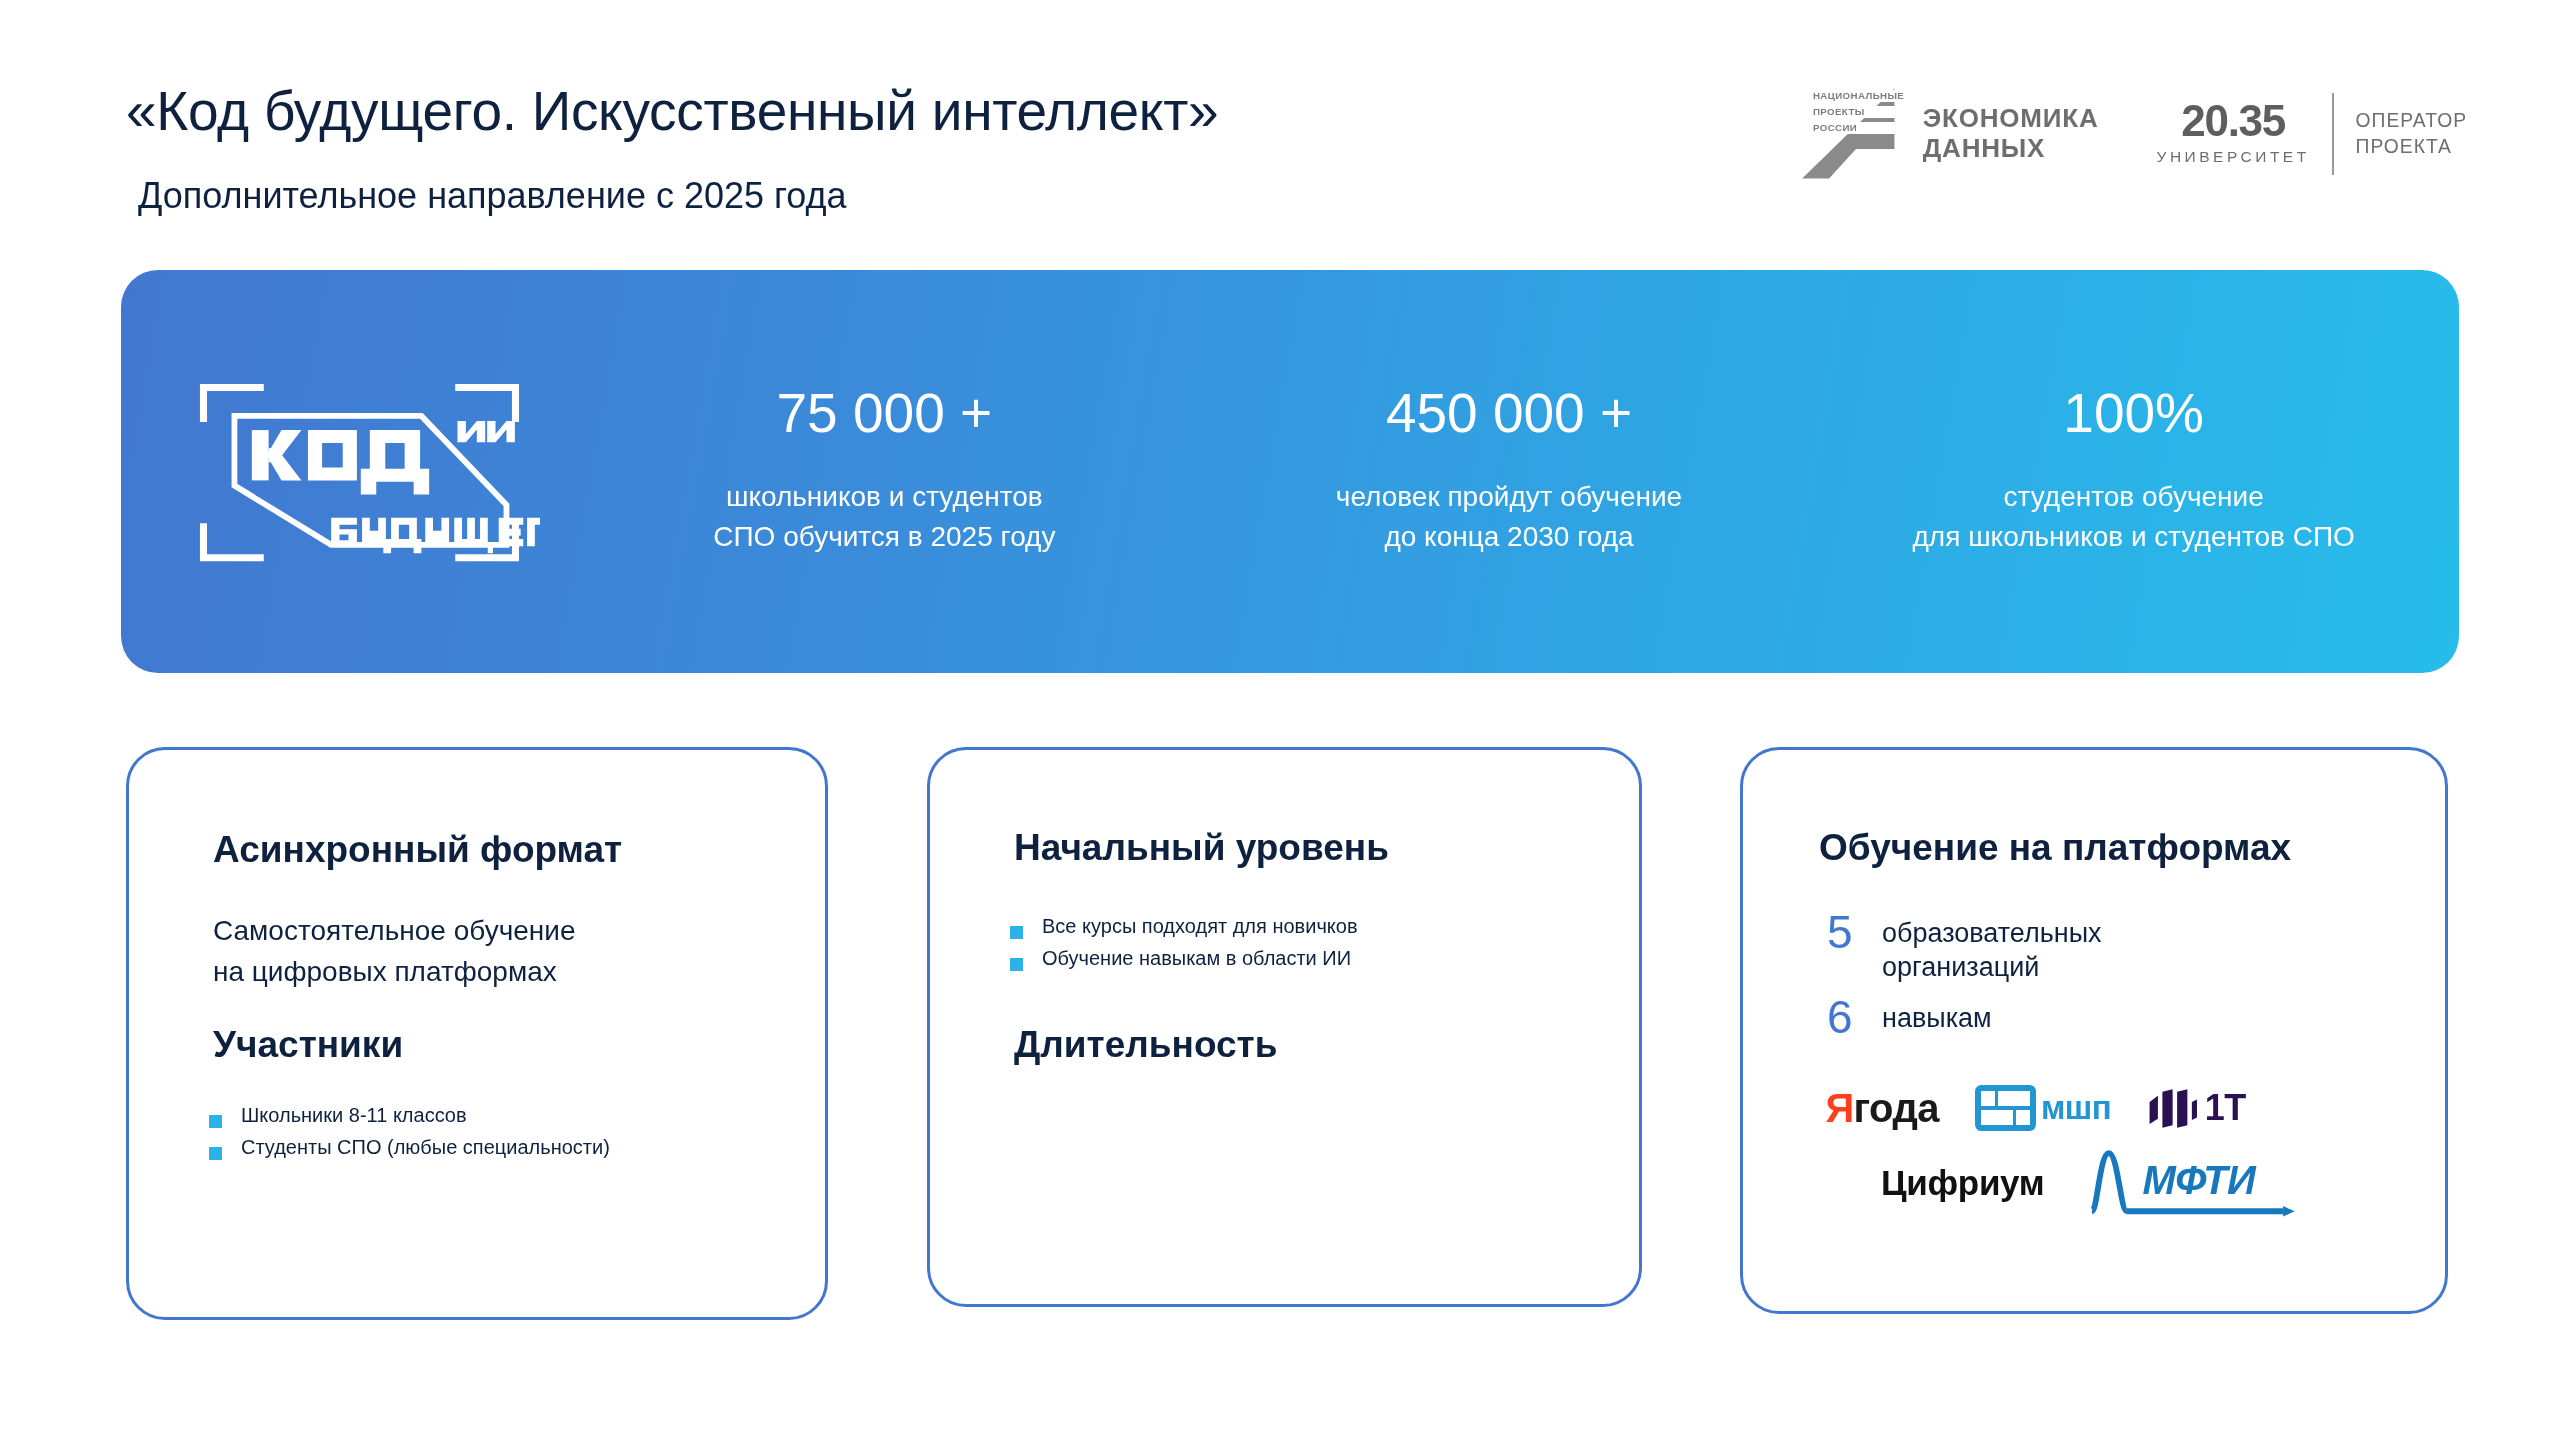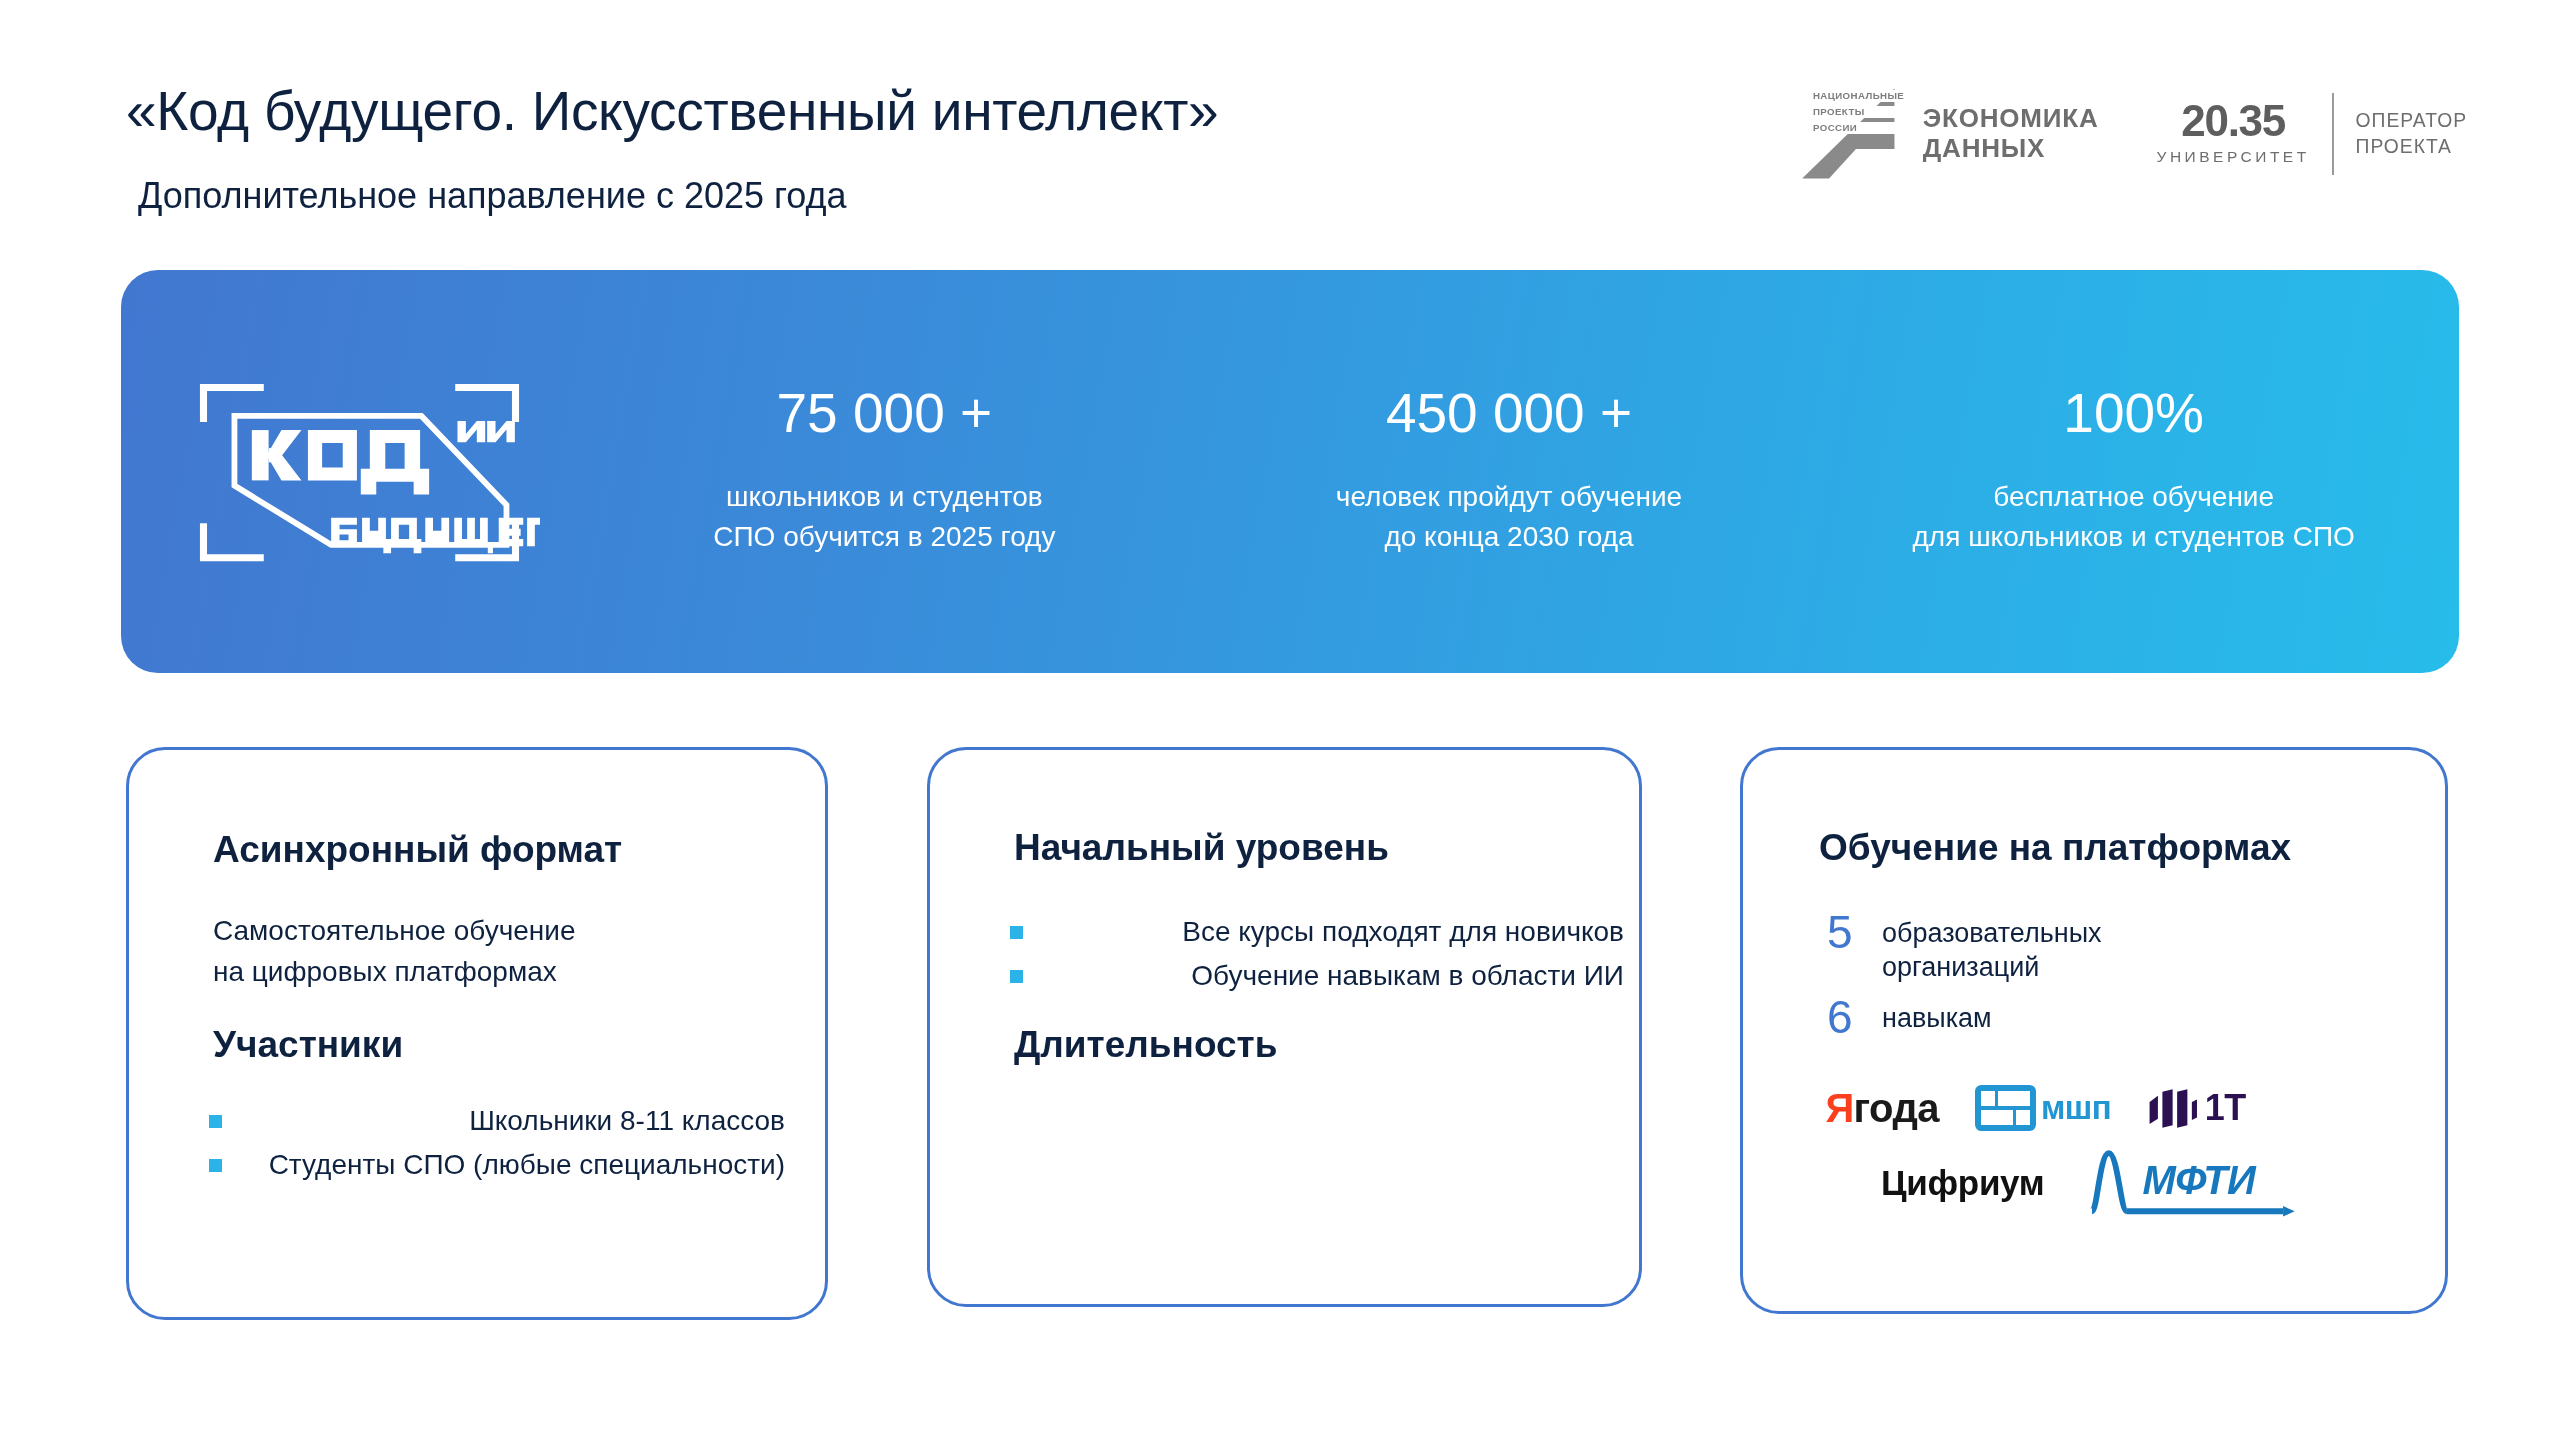--- a/index.html
+++ b/index.html
@@ -100,22 +100,22 @@
 
   .c-head {
     font-size: 37px; font-weight: 700; color: #0e2240;
     white-space: nowrap;
   }
   .c-text { font-size: 28px; color: #0e2240; line-height: 1.45; font-weight: 400; }
 
   .bullets { list-style: none; }
   .bullets li {
     position: relative; padding-left: 36px;
-    font-size: 28px; color: #0e2240; line-height: 1.42;
-    margin-bottom: 3.9px; font-weight: 400; text-align: right;
+    font-size: 20px; color: #0e2240; line-height: 1.42;
+    margin-bottom: 3.9px; font-weight: 400;
   }
   .bullets li::before {
     content: ""; position: absolute; left: 3.9px; top: 14px;
     width: 13px; height: 13px; background: #2bb3e8;
   }
 
   
   .c1-title { position: absolute; left: 84px; top: 79px; }
   .c1-para  { position: absolute; left: 84px; top: 161px; }
   .c1-title2{ position: absolute; left: 84px; top: 274px; }
@@ -273,21 +273,21 @@
         <div class="stat-num">450 000 +</div>
         <div class="stat-lines">
           <div>человек пройдут обучение</div>
           <div>до конца 2030 года</div>
         </div>
       </div>
 
       <div class="stat">
         <div class="stat-num">100%</div>
         <div class="stat-lines">
-          <div>бесплатное обучение</div>
+          <div>студентов обучение</div>
           <div>для школьников и студентов СПО</div>
         </div>
       </div>
 
     </div>
   </div>
 
   <div class="cards">
 
     <div class="card card-1">

